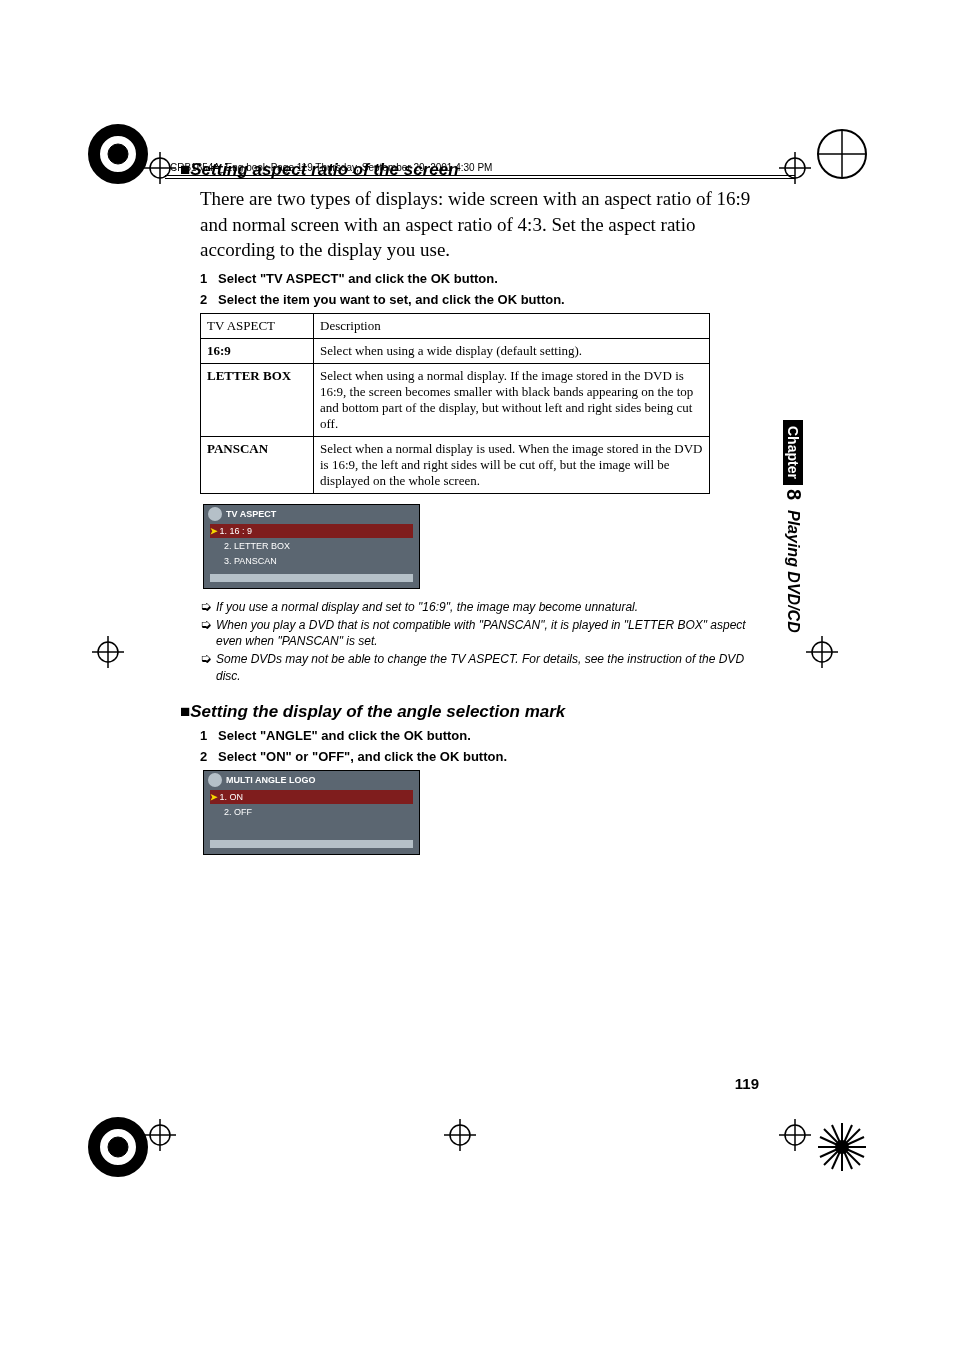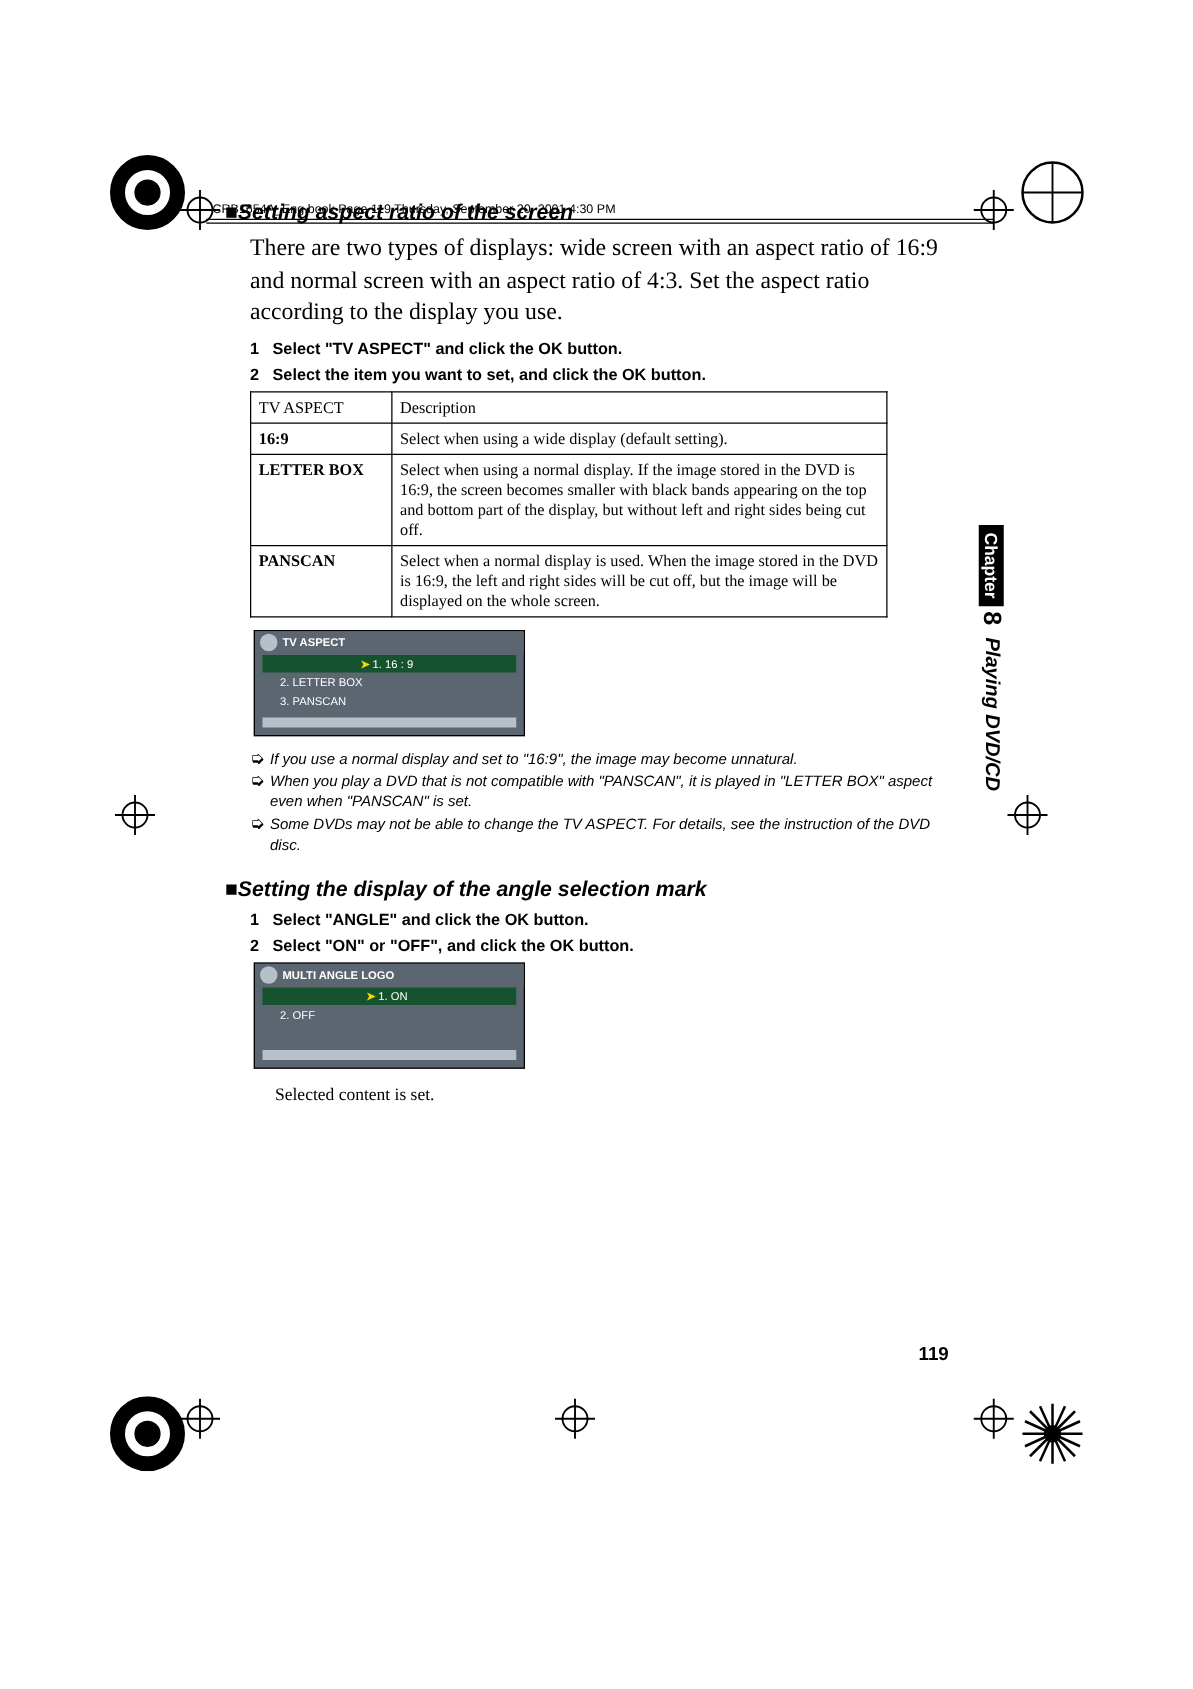--- a/index.html
+++ b/index.html
@@ -98,25 +98,24 @@
       height: 14px;
       border-radius: 50%;
       background: #b5c0c8;
       margin-right: 4px;
     }
     .osd .row {
       padding: 2px 4px 2px 14px;
       margin: 1px 6px;
     }
     .osd .row.selected {
-      background: #14532d;
+      background: #7f1d1d;
       color: #fff;
       margin: 1px 6px;
       padding-left: 0;
-      text-align: center;
     }
     .osd .row.selected::before {
       content: "";
     }
     .osd .arrow {
       color: #f7d800;
       margin-right: 2px;
       font-weight: bold;
     }
     .osd .bottom-bar {
@@ -376,18 +375,17 @@
       <div class="title-row">
           <div class="spindle"></div>
           <b>MULTI ANGLE LOGO</b>
         </div>
       <div class="row selected"><span class="arrow">➤</span><span>1. ON</span></div>
       <div class="row">2. OFF</div>
       <div style="height:14px;"></div>
       <div class="bottom-bar"></div>
     </div>
 
-    <p class="caption">Selected content is set.</p>
   </div>
 
 </div>
 
 <div class="page-number">119</div>
 
 </body></html>

